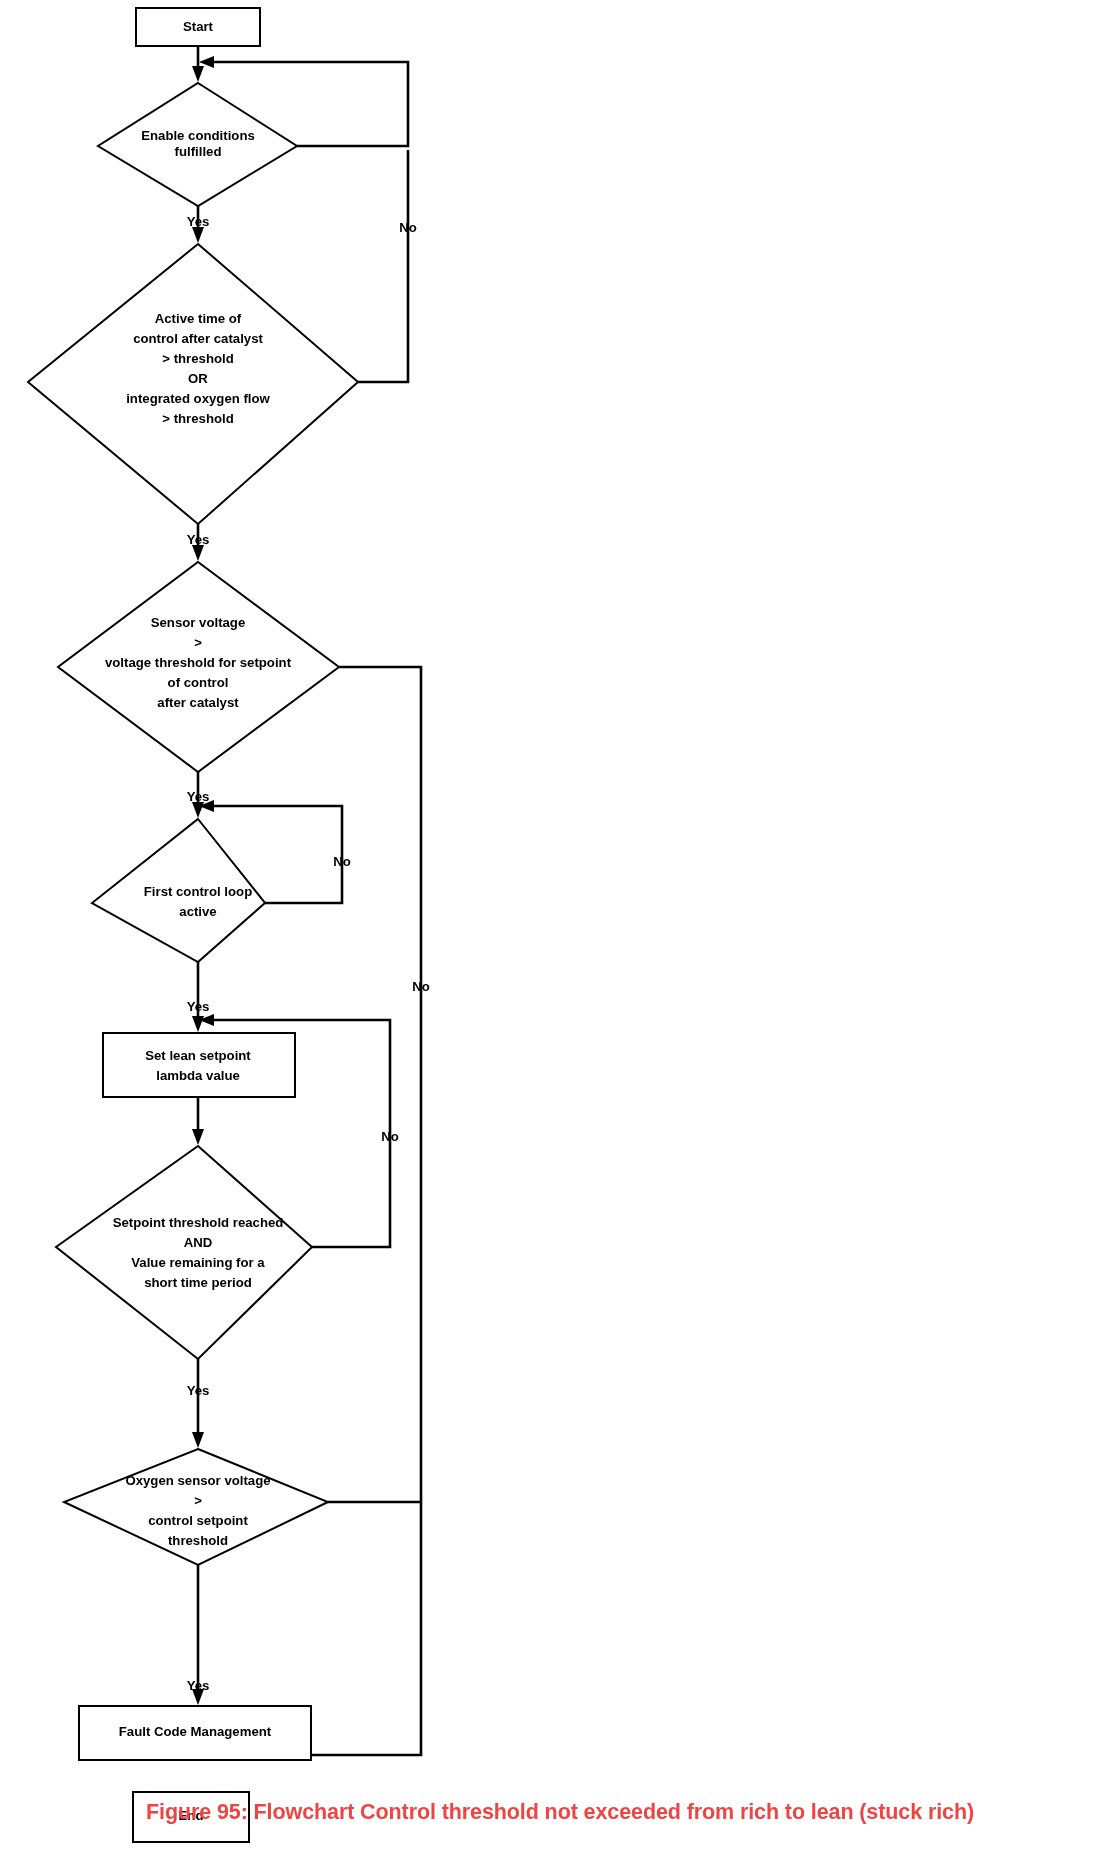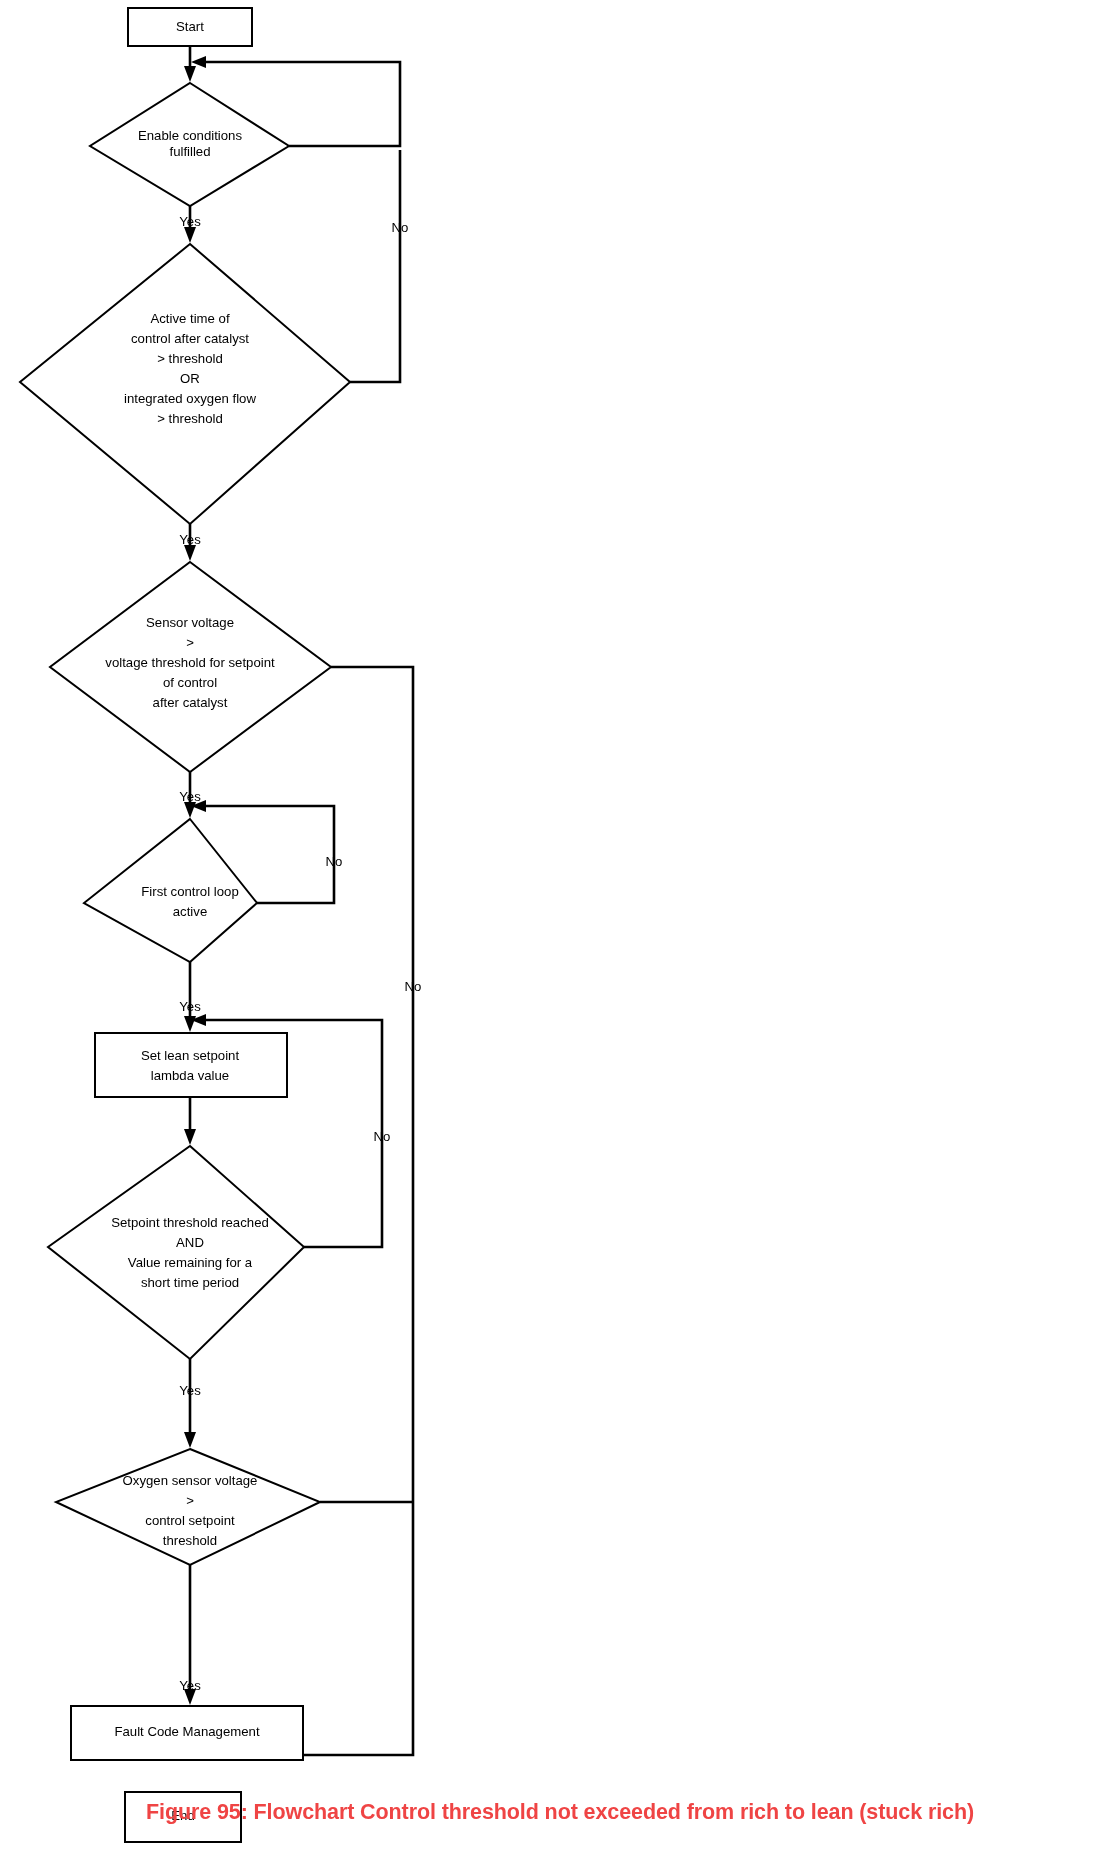--- a/index.html
+++ b/index.html
@@ -10,24 +10,25 @@
   body {
     width: 1120px;
     height: 1852px;
     font-family: "Liberation Sans", sans-serif;
     color: #000000;
     position: relative;
     overflow: hidden;
   }
   #flow-root {
     position: absolute;
-    left: 4px;
+    left: 12px;
     top: 0;
     width: 1012px;
     height: 1852px;
+    font-weight: bold;
   }
   svg.flow {
     display: block;
     width: 1120px;
     height: 1852px;
   }
   .shape-stroke {
     fill: #ffffff;
     stroke: #000000;
     stroke-width: 2;

